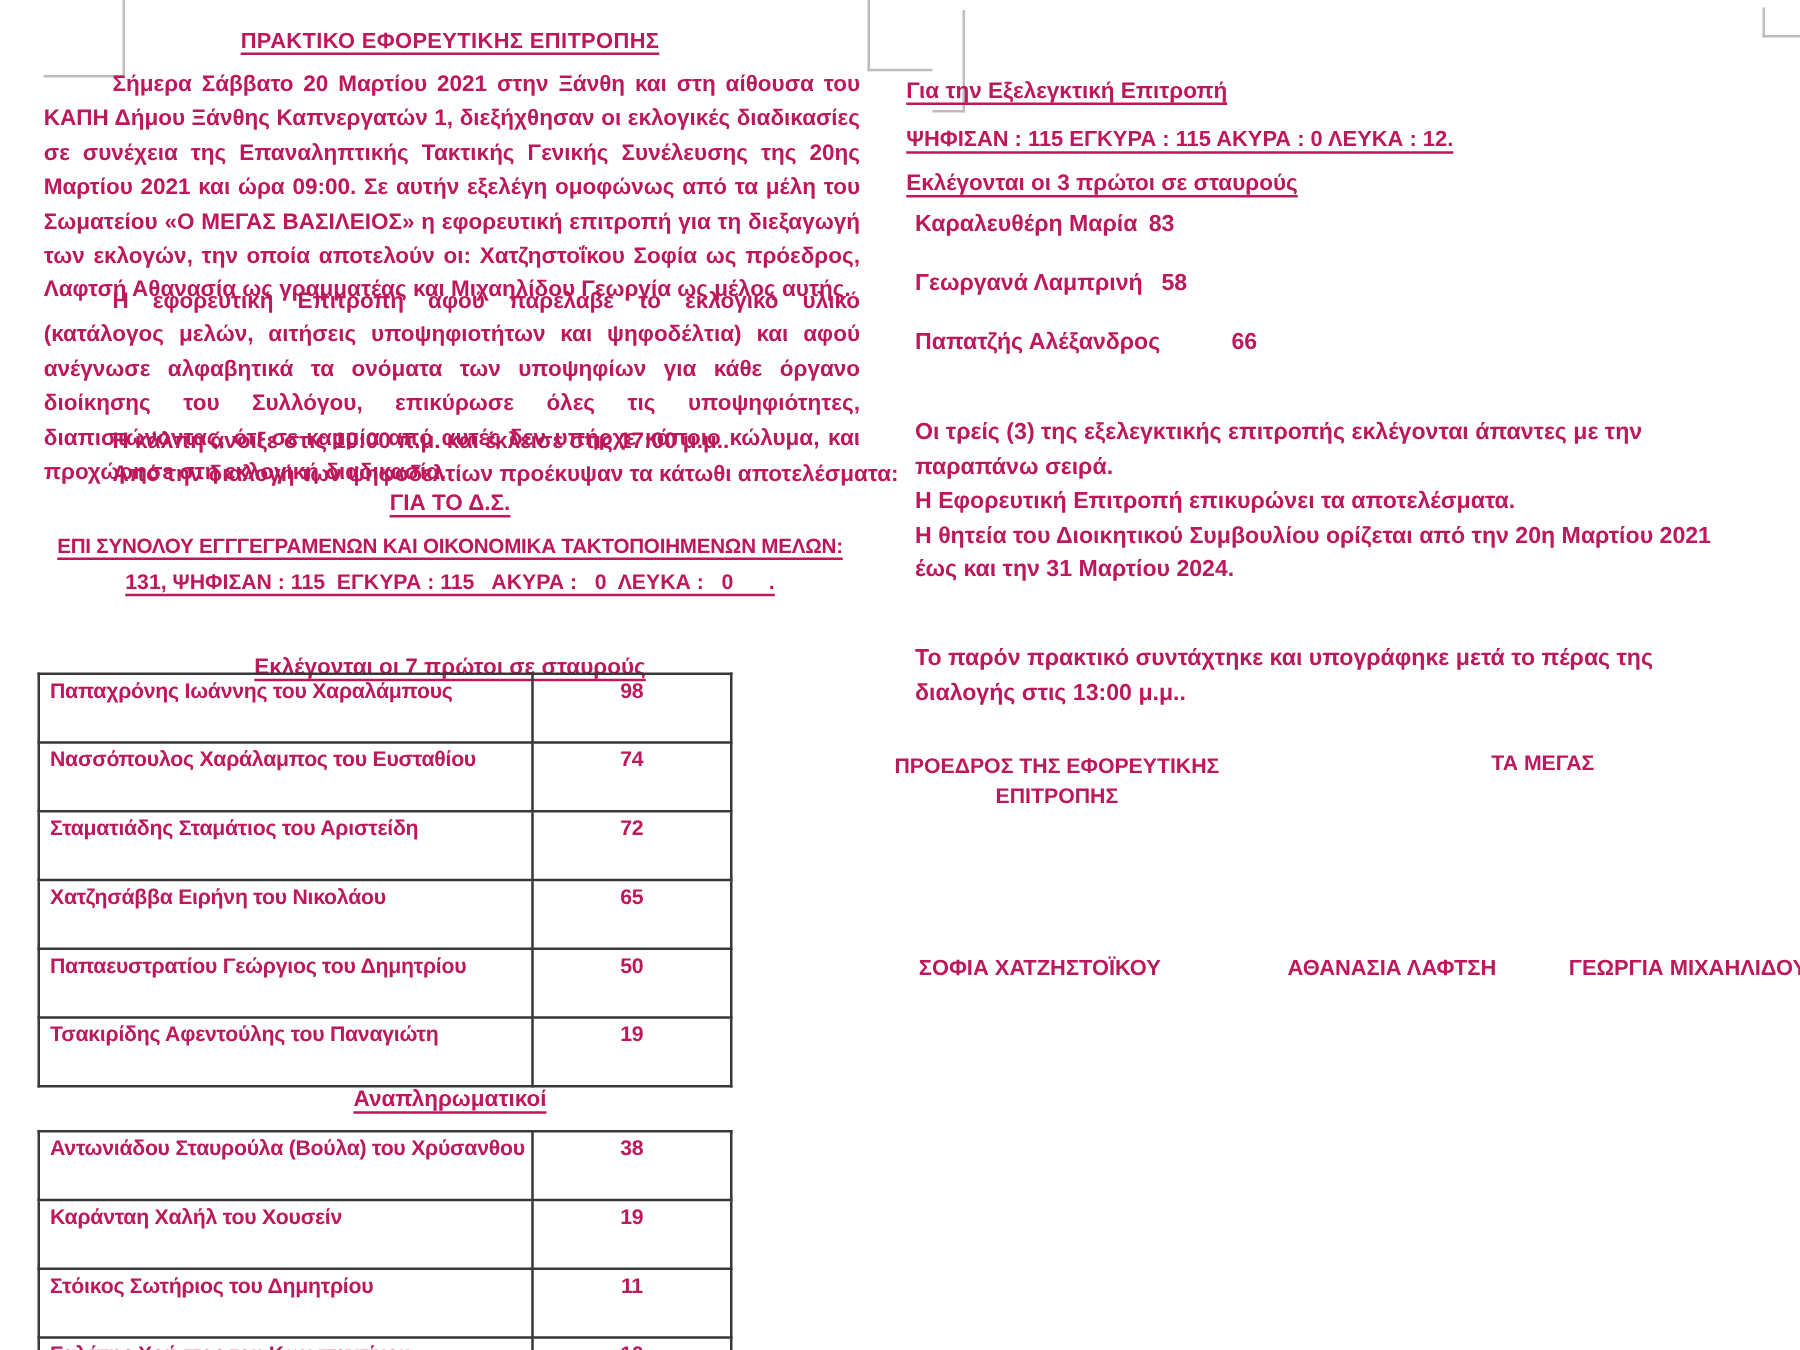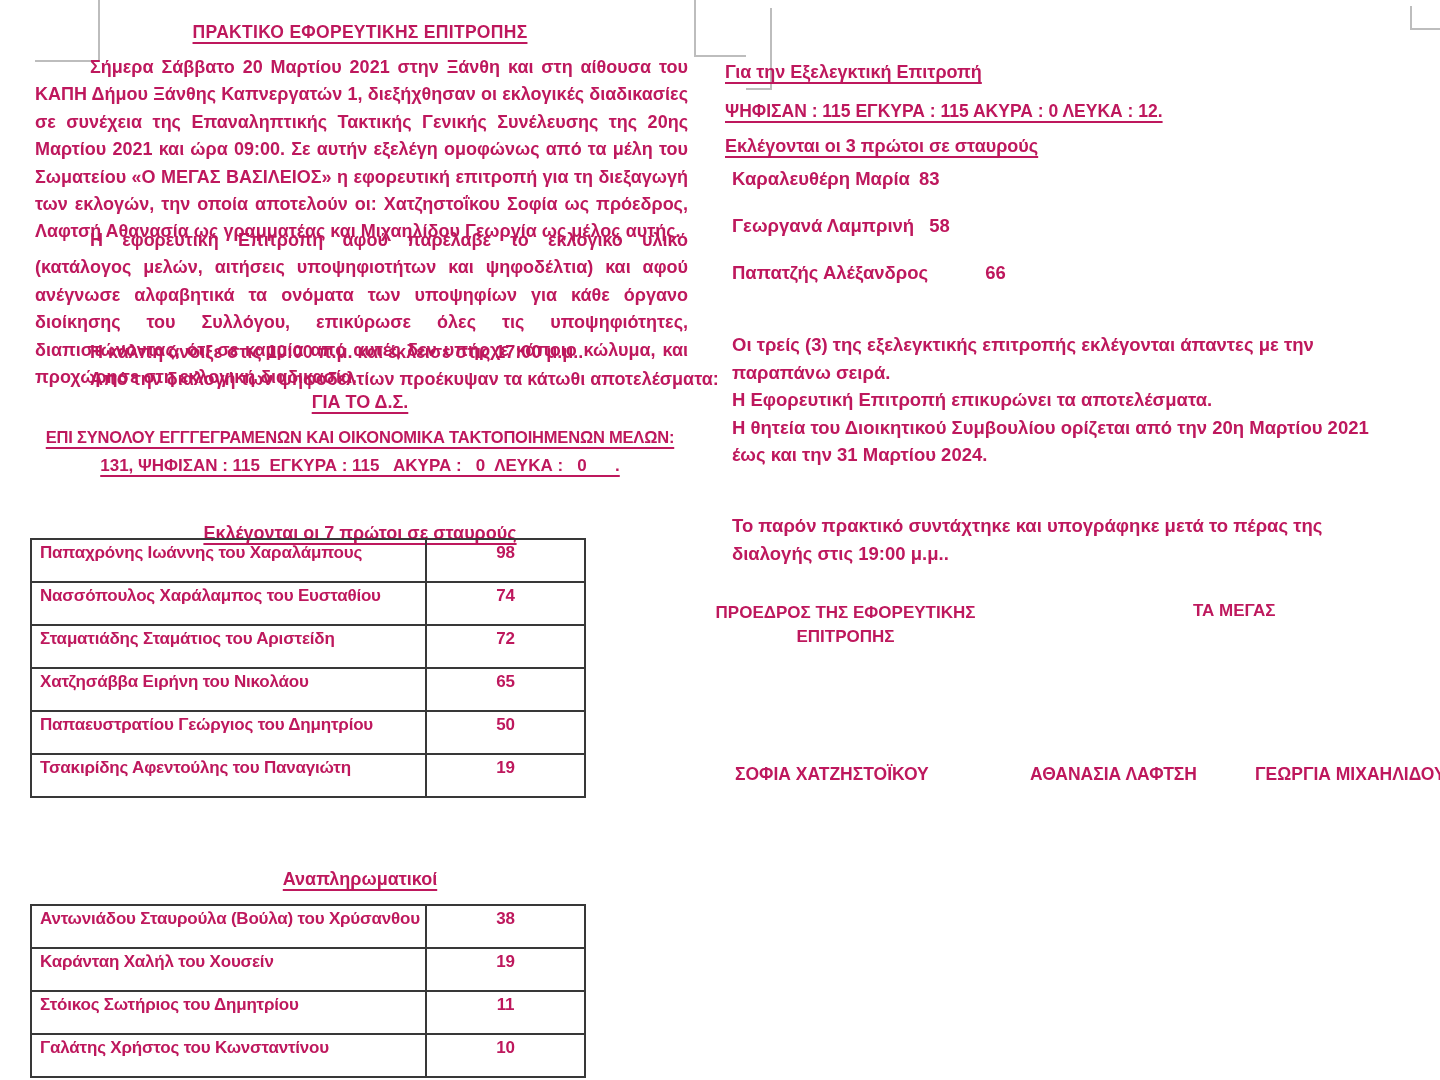--- a/index.html
+++ b/index.html
@@ -31,21 +31,21 @@
   #results-line { top:369px; }
   #ds-heading   { top:392px; font-size:18px; }
   #totals-1 { top:428px; font-size:16.5px; letter-spacing:-.2px; }
   #totals-2 { top:456px; font-size:17px; }
   #elected7 { top:487px; font-size:18px;margin-top:36px; }
   #subs-heading { top:869px; font-size:18px; }
 
   table.tbl { position:absolute; left:30px; border-collapse:collapse; table-layout:fixed; width:556px; }
   table.tbl td {
     border:2px solid #383838; vertical-align:top; height:38px;
-    padding:3px 8px 0 8px; font-size:17px; letter-spacing:-.2px; white-space:nowrap; overflow:hidden;
+    padding:3px 8px 12px 8px; font-size:17px; letter-spacing:-.2px; white-space:nowrap; overflow:hidden;
   }
   td.votes { width:141px; text-align:center; }
   #tbl-ds   { top:538px; }
   #tbl-subs { top:904px; }
 
   
   .r-ctr { left:725px; width:680px; text-align:left; }
   #r-heading { top:62px;  font-size:18px; }
   #r-stats   { top:101px; font-size:17.5px; }
   #r-elected3{ top:136px; font-size:18px; }
@@ -150,21 +150,21 @@
   <div class="abs audit-row" id="audit-2">
     <span>Παπατζής Αλέξανδρος</span><span class="gap-2">66</span>
   </div>
 
   <div class="abs" id="r-notes">
     <p>Οι τρείς (3) της εξελεγκτικής επιτροπής εκλέγονται άπαντες με την παραπάνω σειρά.</p>
     <p>Η Εφορευτική Επιτροπή επικυρώνει τα αποτελέσματα.</p>
     <p>Η θητεία του Διοικητικού Συμβουλίου ορίζεται από την 20η Μαρτίου 2021 έως και την 31 Μαρτίου 2024.</p>
   </div>
 
-  <div class="abs" id="r-closing">Το παρόν πρακτικό συντάχτηκε και υπογράφηκε μετά το πέρας της διαλογής στις 19:00 μ.μ..</div>
+  <div class="abs" id="r-closing">Το παρόν πρακτικό συντάχτηκε και υπογράφηκε μετά το πέρας της διαλογής στις 13:00 μ.μ..</div>
 
   <div class="abs" id="r-pres">
     <div>ΠΡΟΕΔΡΟΣ ΤΗΣ ΕΦΟΡΕΥΤΙΚΗΣ</div>
     <div>ΕΠΙΤΡΟΠΗΣ</div>
   </div>
   <div class="abs" id="r-members">ΤΑ ΜΕΓΑΣ</div>
 
   <div class="abs sig" id="sig-0">ΣΟΦΙΑ ΧΑΤΖΗΣΤΟΪΚΟΥ</div>
   <div class="abs sig" id="sig-1">ΑΘΑΝΑΣΙΑ ΛΑΦΤΣΗ</div>
   <div class="abs sig" id="sig-2">ΓΕΩΡΓΙΑ ΜΙΧΑΗΛΙΔΟΥ</div>

